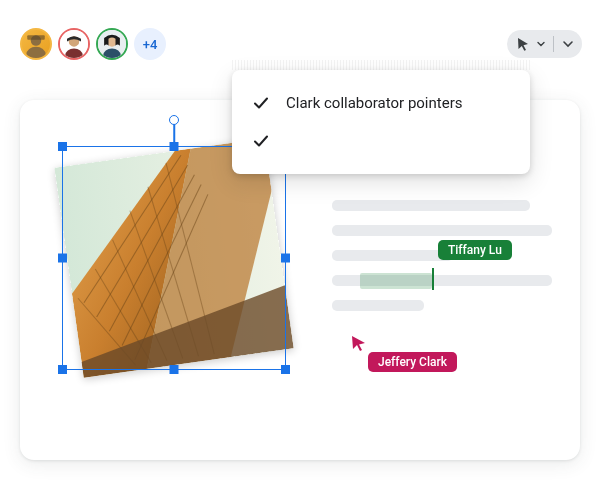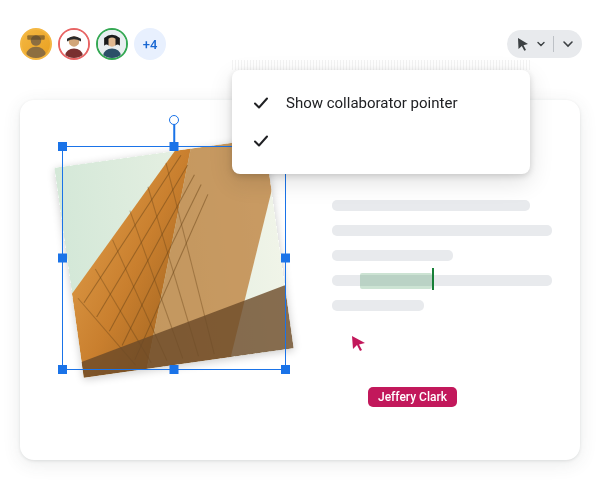--- a/index.html
+++ b/index.html
@@ -310,40 +310,43 @@
   <div class="text-lines">
     <div class="line w90"></div>
     <div class="line w100"></div>
     <div class="line w55"></div>
     <div class="line w100"></div>
     <div class="line w42"></div>
   </div>
 
   <div class="collab-highlight" style="top:173px; left:340px; width:72px;"></div>
   <div class="collab-cursor-line" style="top:168px; left:412px;"></div>
+  <div class="collab-tag tag-green" style="top:140px; left:418px;">
+    <span>Tiffany Lu</span>
+  </div>
 
   <div class="collab-pointer" style="top:234px; left:330px;">
     <svg width="18" height="18" viewBox="0 0 18 18">
         <path d="M2 2 L15 9 L9 10.5 L12 16 L10 17 L7 11 L3 15 Z" fill="#c2185b"></path>
       </svg>
   </div>
-  <div class="collab-tag tag-magenta" style="top:252px; left:348px;margin-top:35px;">
+  <div class="collab-tag tag-magenta" style="top:252px; left:348px;">
     <span>Jeffery Clark</span>
   </div>
 
 </div>
 
 <div class="dropdown">
   <div class="menu-item">
     <span class="check-ic">
       <svg width="18" height="18" viewBox="0 0 18 18">
           <path d="M3 9.5 L7 13.5 L15 4.5" stroke="#202124" stroke-width="2" fill="none" stroke-linecap="round" stroke-linejoin="round"></path>
         </svg>
     </span>
-    <span>Show collaborator pointer</span>
+    <span>Clark collaborator pointers</span>
   </div>
   <div class="menu-item">
     <span class="check-ic">
       <svg width="18" height="18" viewBox="0 0 18 18">
           <path d="M3 9.5 L7 13.5 L15 4.5" stroke="#202124" stroke-width="2" fill="none" stroke-linecap="round" stroke-linejoin="round"></path>
         </svg>
     </span>
   </div>
 </div>
 

